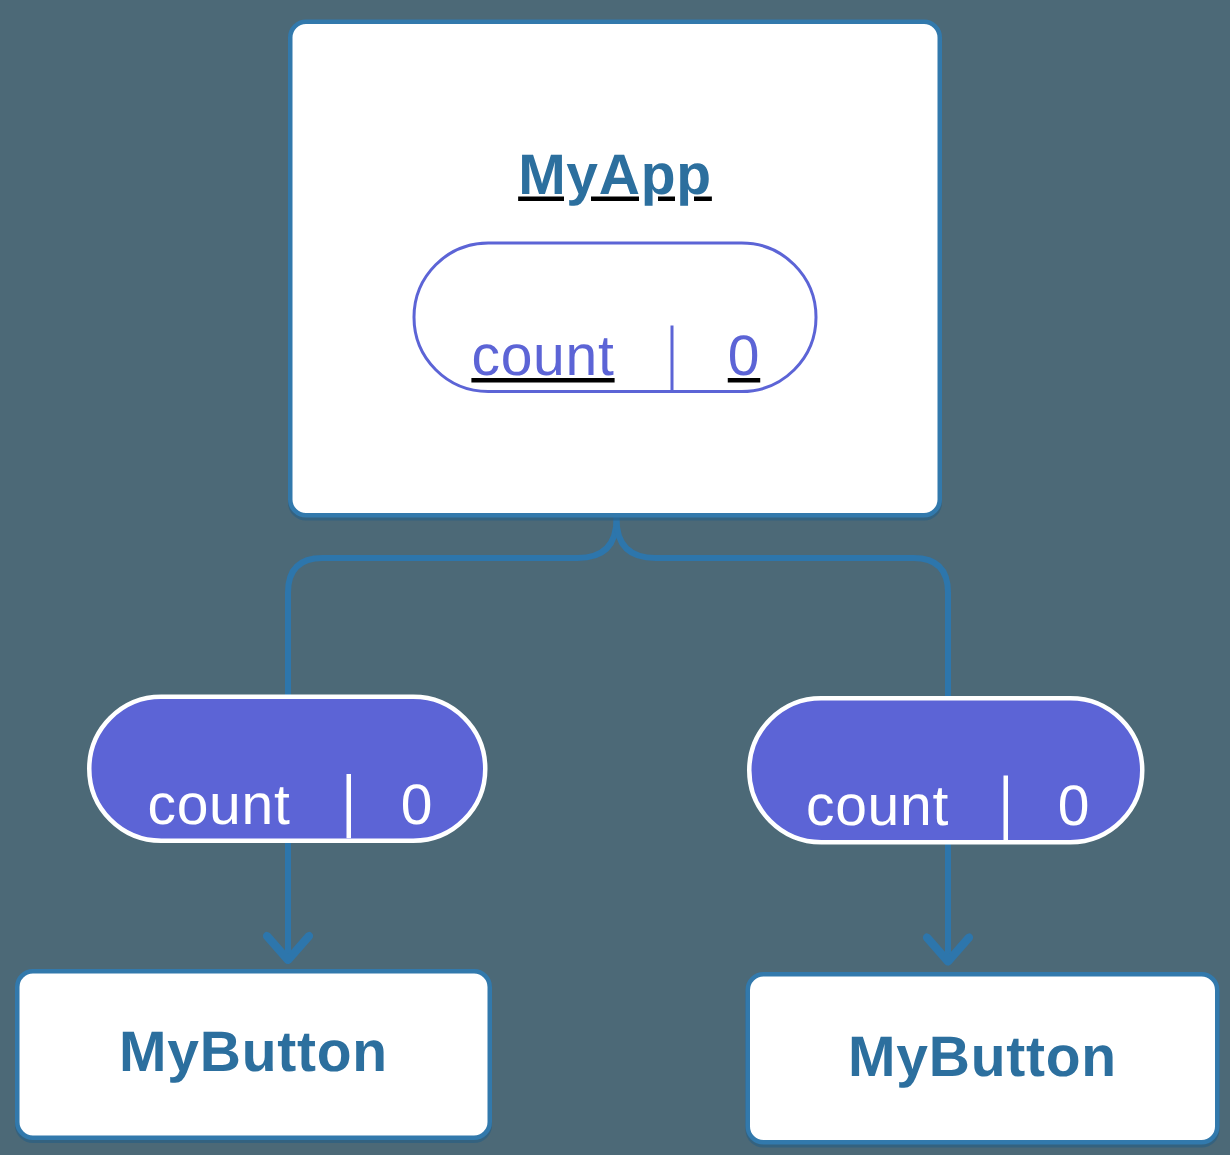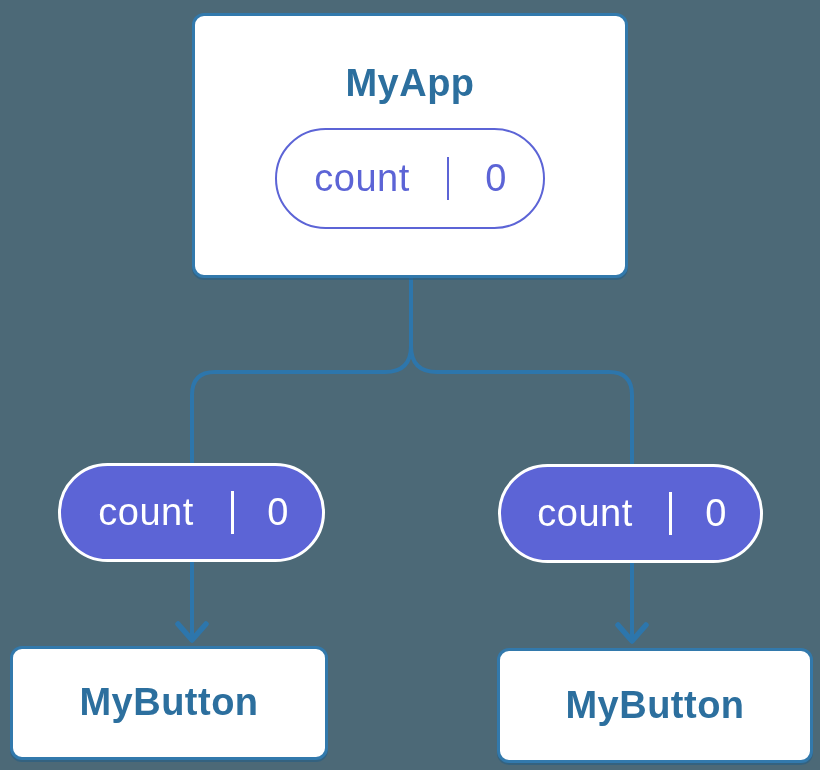--- a/index.html
+++ b/index.html
@@ -47,33 +47,33 @@
     position: absolute;
     background: var(--card-background);
     border: 3px solid var(--card-border);
     border-radius: 12px;
     box-shadow: 0 2px 0 0 rgba(36, 93, 133, 0.6);
     display: flex;
     flex-direction: column;
     align-items: center;
     justify-content: center;
   }
-  .card.root { left: 192px; top: 13px; width: 436px; height: 265px; gap: 22px; }
+  .card.root { left: 192px; top: 13px; width: 436px; height: 332px; gap: 22px; text-decoration: underline; }
   .card.leaf-left  { left: 10px;  top: 646px; width: 318px; height: 114px; }
   .card.leaf-right { left: 497px; top: 648px; width: 316px; height: 115px; }
   .node-title {
     color: var(--heading-text);
     font-size: 38px;
     font-weight: 700;
     letter-spacing: 0.5px;
     line-height: 1.15;
   }
   .pill {
     display: flex;
-    align-items: center;
+    align-items: flex-end;
     border-radius: 999px;
     overflow: hidden;
   }
   .pill .cell {
     display: flex;
     align-items: center;
     justify-content: center;
     font-size: 38px;
     letter-spacing: 0.5px;
   }

